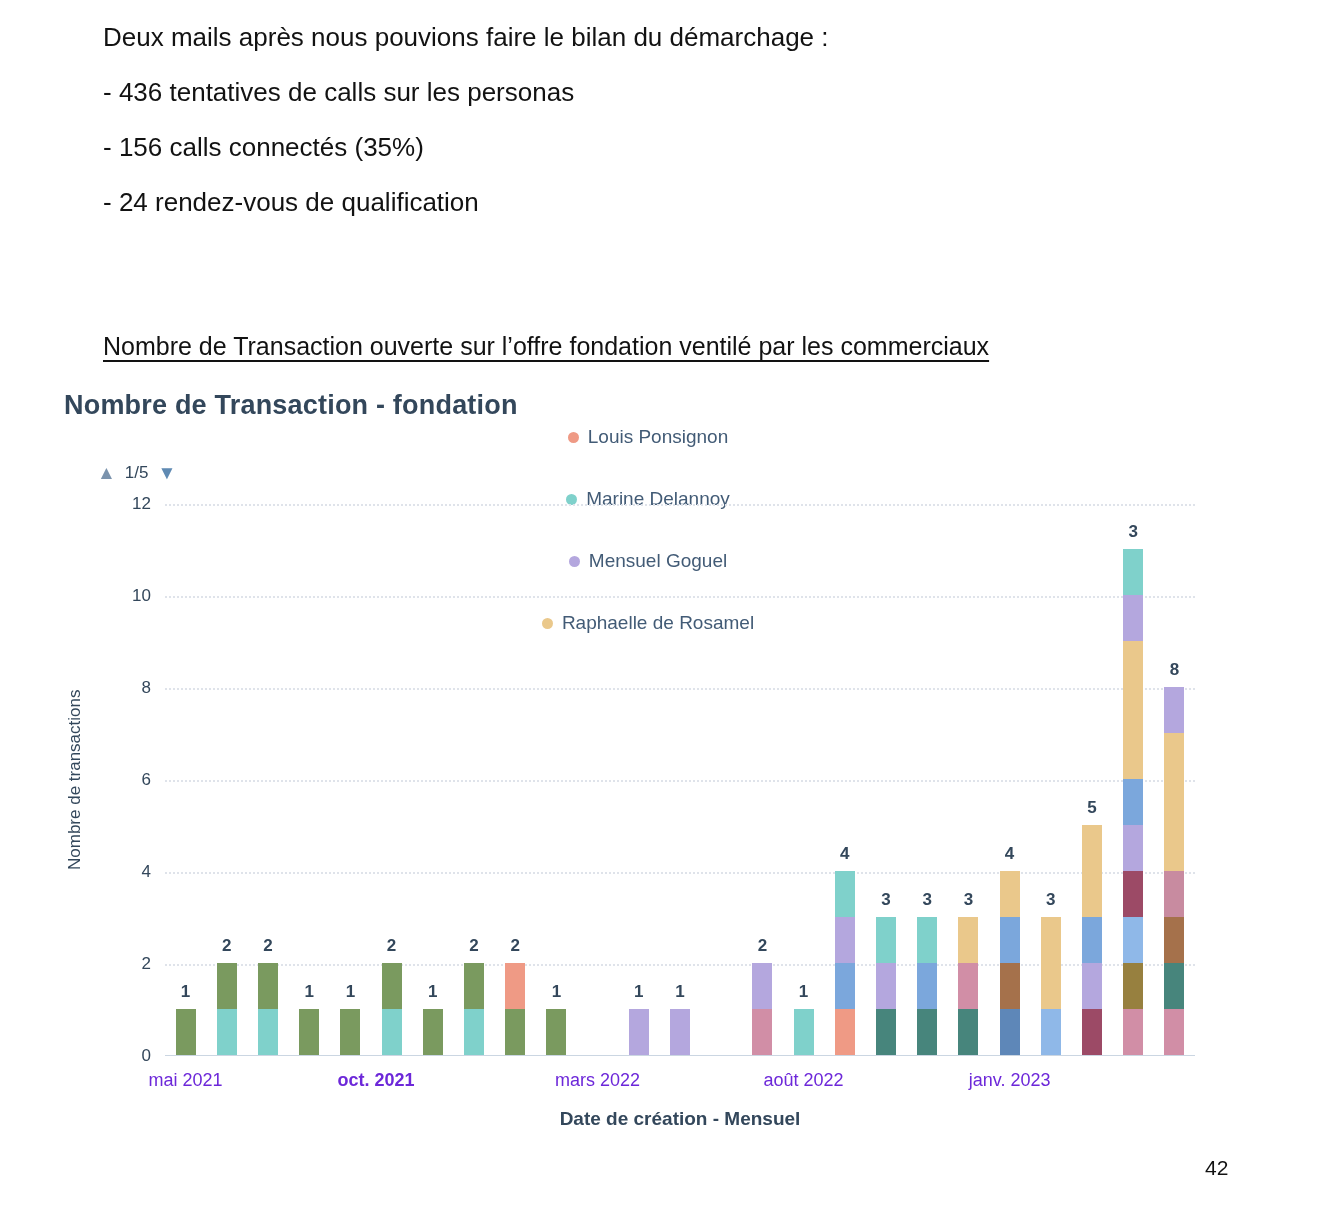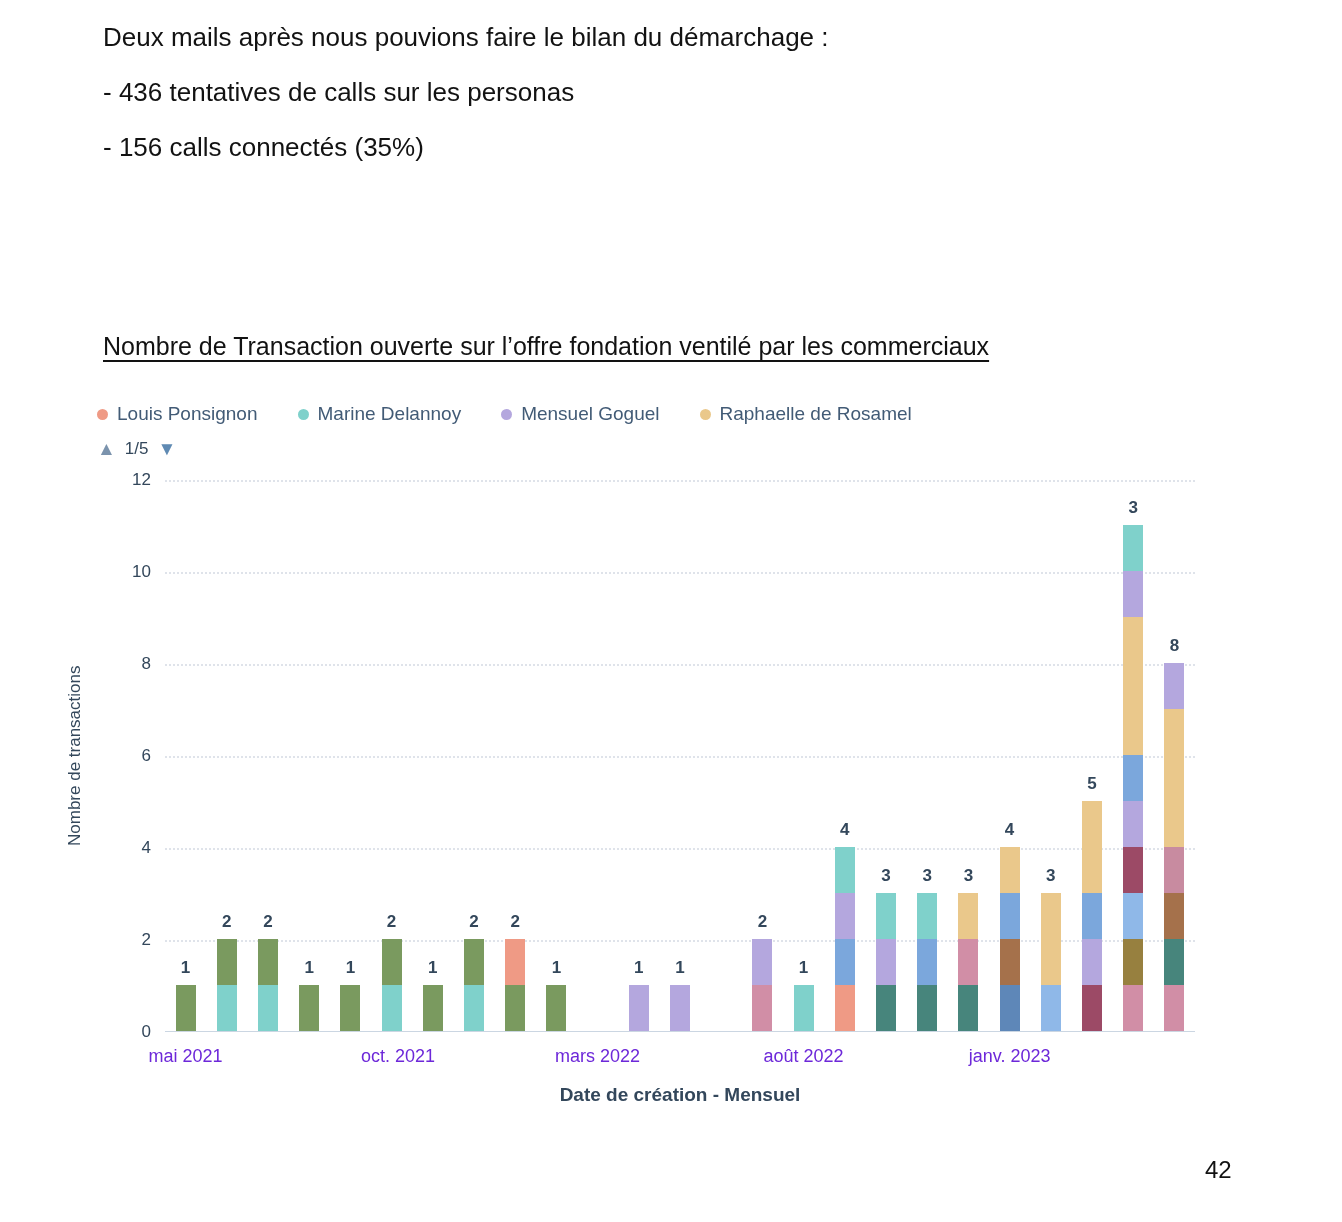--- a/index.html
+++ b/index.html
@@ -10,55 +10,57 @@
   }
   .intro { position: absolute; left: 103px; top: 10px; font-size: 26px; color: #121212; }
   .intro p { margin: 0; line-height: 55px; white-space: nowrap; }
   .section-title {
     position: absolute; left: 103px; top: 332px; font-size: 25px; color: #121212;
     text-decoration: underline; text-decoration-thickness: 2px; text-underline-offset: 5px;
     white-space: nowrap;
   }
   .chart-card { position: absolute; left: 64px; top: 388px; width: 1135px; }
   .chart-title { margin: 0; font-size: 27px; line-height: 34px; font-weight: bold; color: #33475b; letter-spacing: 0.2px; }
-  .legend { display: flex; align-items: center; gap: 40px; padding-left: 33px; margin-top: 14px; height: 24px; font-size: 19px; color: #425b76; }
+  .legend { display: flex; align-items: center; gap: 40px; padding-left: 33px; margin-top: 4px; height: 24px; font-size: 19px; color: #425b76; flex-direction: column; }
   .legend-item { display: flex; align-items: center; cursor: pointer; }
   .legend-dot { width: 11px; height: 11px; border-radius: 50%; display: inline-block; margin-right: 9px; }
   .pagination { display: flex; align-items: center; gap: 9px; padding-left: 33px; margin-top: 12px; height: 22px; font-size: 17px; color: #33475b; }
   .pager-up { color: #7b93ad; font-size: 19px; cursor: pointer; }
   .pager-down { color: #5f8ab3; font-size: 19px; cursor: pointer; }
   .plot-wrap { position: relative; margin-top: 20px; margin-left: 101px; width: 1030px; height: 552px; }
   .plot { position: absolute; inset: 0; border-bottom: 1px solid #cbd6e2; }
   .gridline { position: absolute; left: 0; right: 0; height: 0; border-top: 2px dotted #dfe3ea; }
   .ytick { position: absolute; left: -58px; width: 44px; text-align: right; font-size: 17px; color: #33475b; }
   .xtick { position: absolute; top: 566px; transform: translateX(-50%); font-size: 18px; color: #6d28d9; white-space: nowrap; }
   .y-axis-title {
     position: absolute; left: -101px; top: 0; height: 552px; width: 22px;
     display: flex; align-items: center; justify-content: center;
     writing-mode: vertical-rl; transform: rotate(180deg);
     font-size: 17px; color: #33475b; white-space: nowrap;
   }
   .x-axis-title { position: absolute; top: 604px; left: 50%; transform: translateX(-50%); font-size: 19px; font-weight: bold; color: #33475b; white-space: nowrap; }
   .bar-stack { position: absolute; bottom: 0; width: 20px; display: flex; flex-direction: column-reverse; cursor: pointer; }
   .bar-seg { width: 100%; }
   .bar-label { position: absolute; transform: translateX(-50%); font-size: 17px; font-weight: bold; color: #33475b; }
-  .page-number { position: absolute; left: 1205px; top: 1156px; font-size: 24px; color: #121212; }
+  .page-number { position: absolute; left: 1205px; top: 1156px; font-size: 21px; color: #121212; }
 </style>
 </head>
 <body>
 
 <div class="intro">
   <p>Deux mails après nous pouvions faire le bilan du démarchage :</p>
   <p>- 436 tentatives de calls sur les personas</p>
   <p>- 156 calls connectés (35%)</p>
+  <p>- 24 rendez-vous de qualification</p>
 </div>
 
 <div class="section-title">Nombre de Transaction ouverte sur l’offre fondation ventilé par les commerciaux</div>
 
 <div class="chart-card">
+  <h2 class="chart-title">Nombre de Transaction - fondation</h2>
 
   <div class="legend">
       <div class="legend-item">
         <span class="legend-dot" style="background: rgb(239, 154, 133);"></span>
         <span>Louis Ponsignon</span>
       </div>
       <div class="legend-item">
         <span class="legend-dot" style="background: rgb(127, 209, 203);"></span>
         <span>Marine Delannoy</span>
       </div>
@@ -215,21 +217,21 @@
         <div class="bar-stack" style="left: 999.4px;">
           <div class="bar-seg" style="height: 46px; background: rgb(209, 142, 166);"></div>
           <div class="bar-seg" style="height: 46px; background: rgb(71, 133, 124);"></div>
           <div class="bar-seg" style="height: 46px; background: rgb(165, 113, 75);"></div>
           <div class="bar-seg" style="height: 46px; background: rgb(200, 139, 160);"></div>
           <div class="bar-seg" style="height: 138px; background: rgb(234, 200, 139);"></div>
           <div class="bar-seg" style="height: 46px; background: rgb(180, 167, 222);"></div>
         </div>
         <div class="bar-label" style="left: 1009.4px; bottom: 375px;">8</div>
         <div class="xtick" style="left: 20.6px;">mai 2021</div>
-        <div class="xtick" style="left: 233px;">oct. 2021</div>
+        <div class="xtick" style="left: 211px; font-weight: bold;">oct. 2021</div>
         <div class="xtick" style="left: 432.6px;">mars 2022</div>
         <div class="xtick" style="left: 638.6px;">août 2022</div>
         <div class="xtick" style="left: 844.6px;">janv. 2023</div>
       </div>
     <div class="x-axis-title">Date de création - Mensuel</div>
   </div>
 </div>
 
 <div class="page-number">42</div>
 

